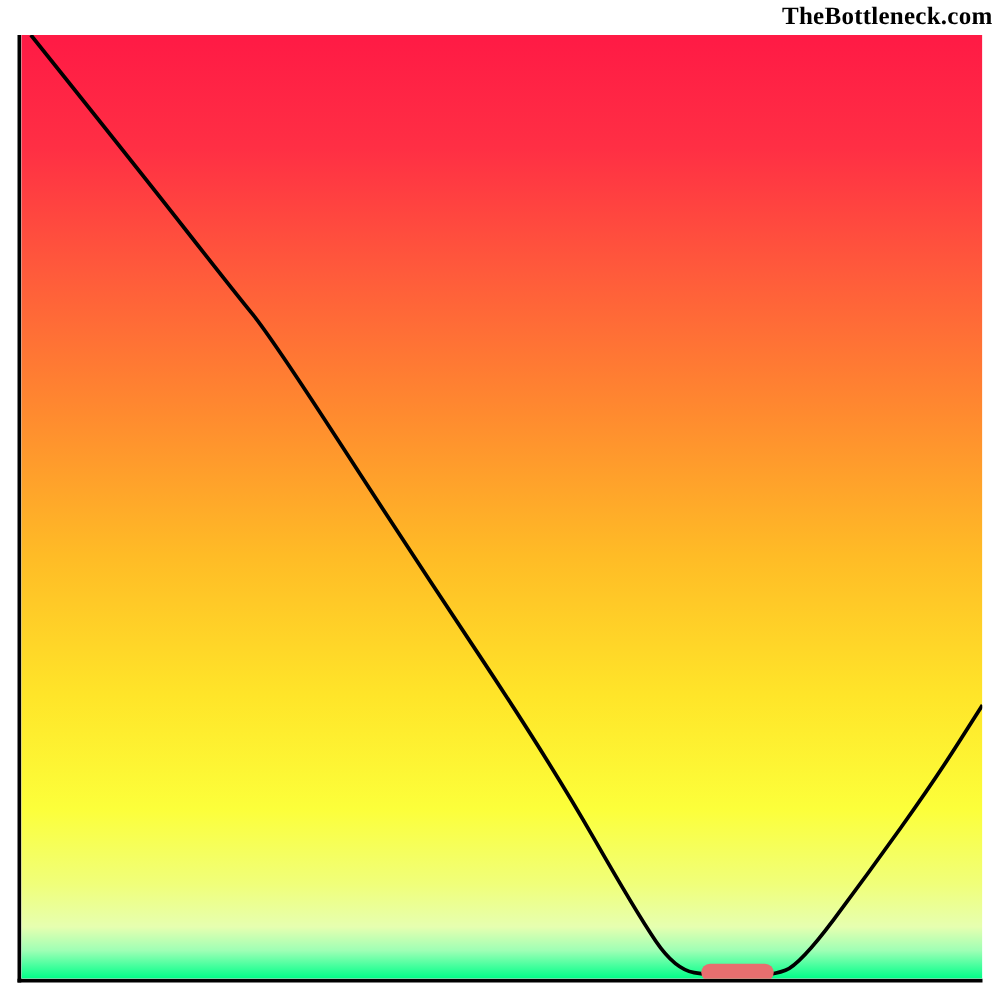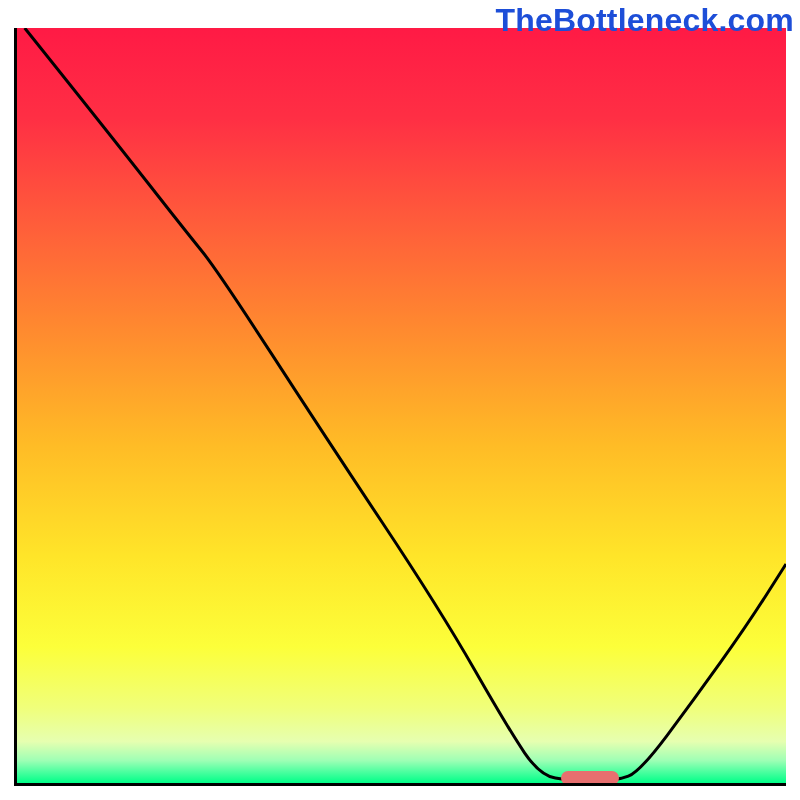--- a/index.html
+++ b/index.html
@@ -12,25 +12,26 @@
   }
   .frame {
     position: relative;
     width: 800px;
     height: 800px;
   }
   .watermark {
     position: absolute;
     top: 2px;
     right: 6px;
-    font-size: 32px;
+    font-size: 20px;
     font-weight: 600;
-    color: #1d4ed8;
+    color: #000000;
     letter-spacing: 0.2px;
     z-index: 10;
+    font-family: Liberation Serif, serif;
   }
   .plot {
     position: absolute;
     left: 14px;
     top: 28px;
     width: 772px;
     height: 758px;
     box-sizing: border-box;
     border-left: 3px solid #000;
     border-bottom: 3px solid #000;

